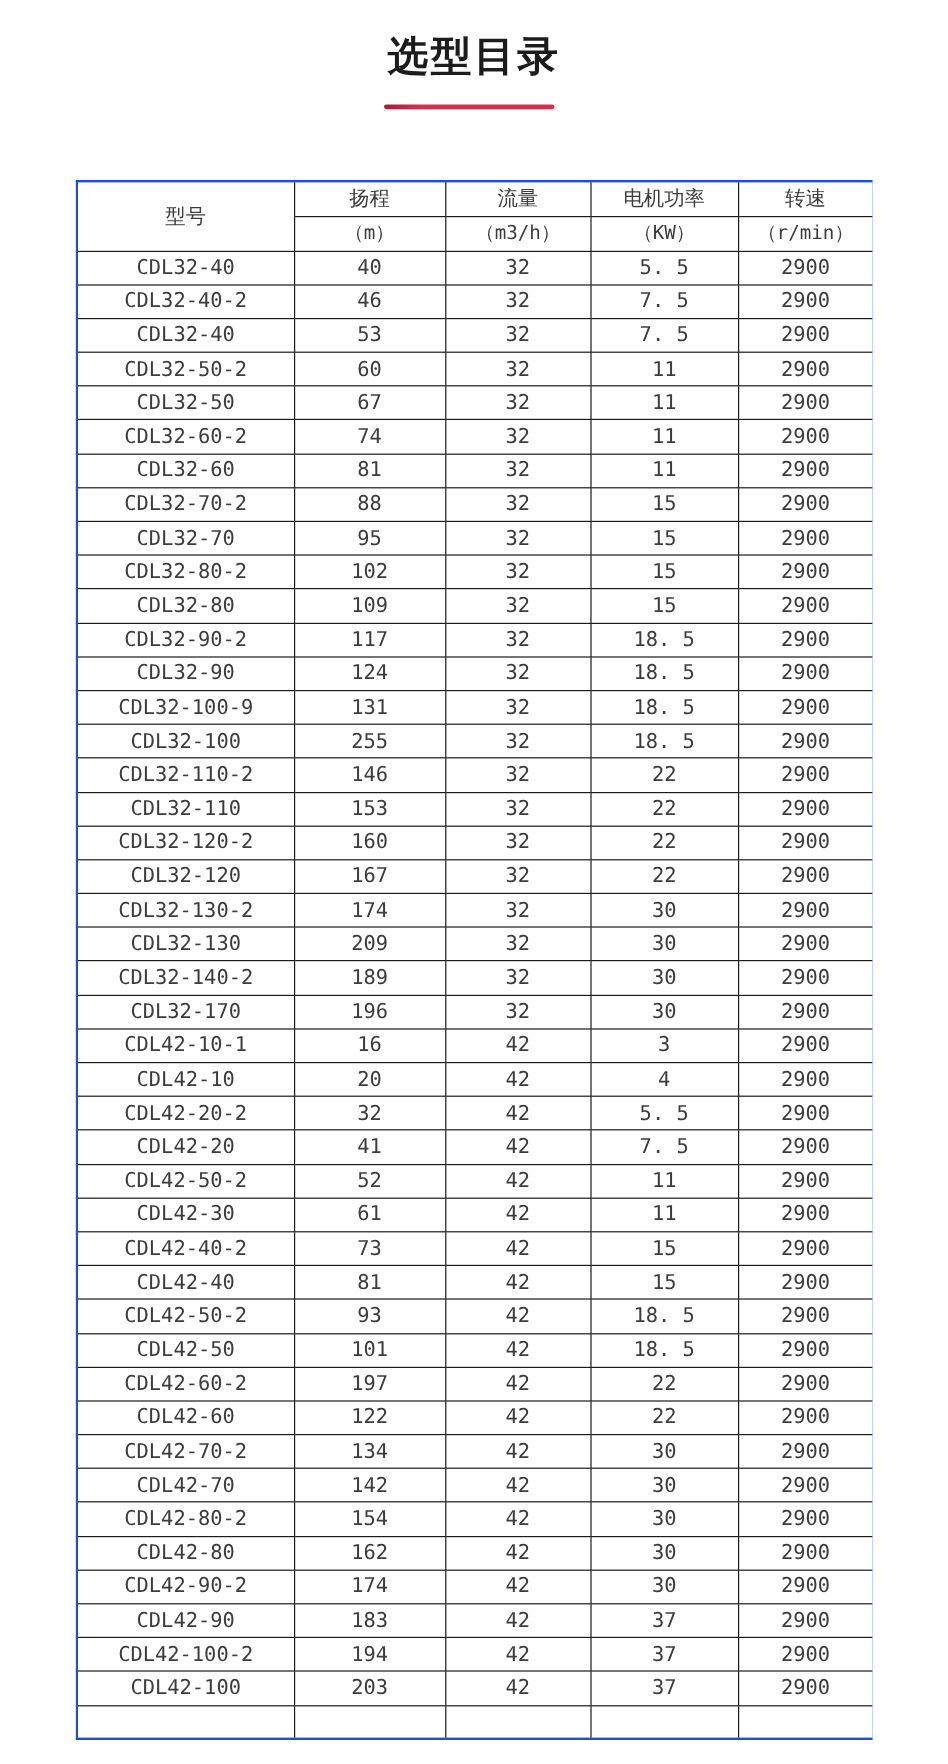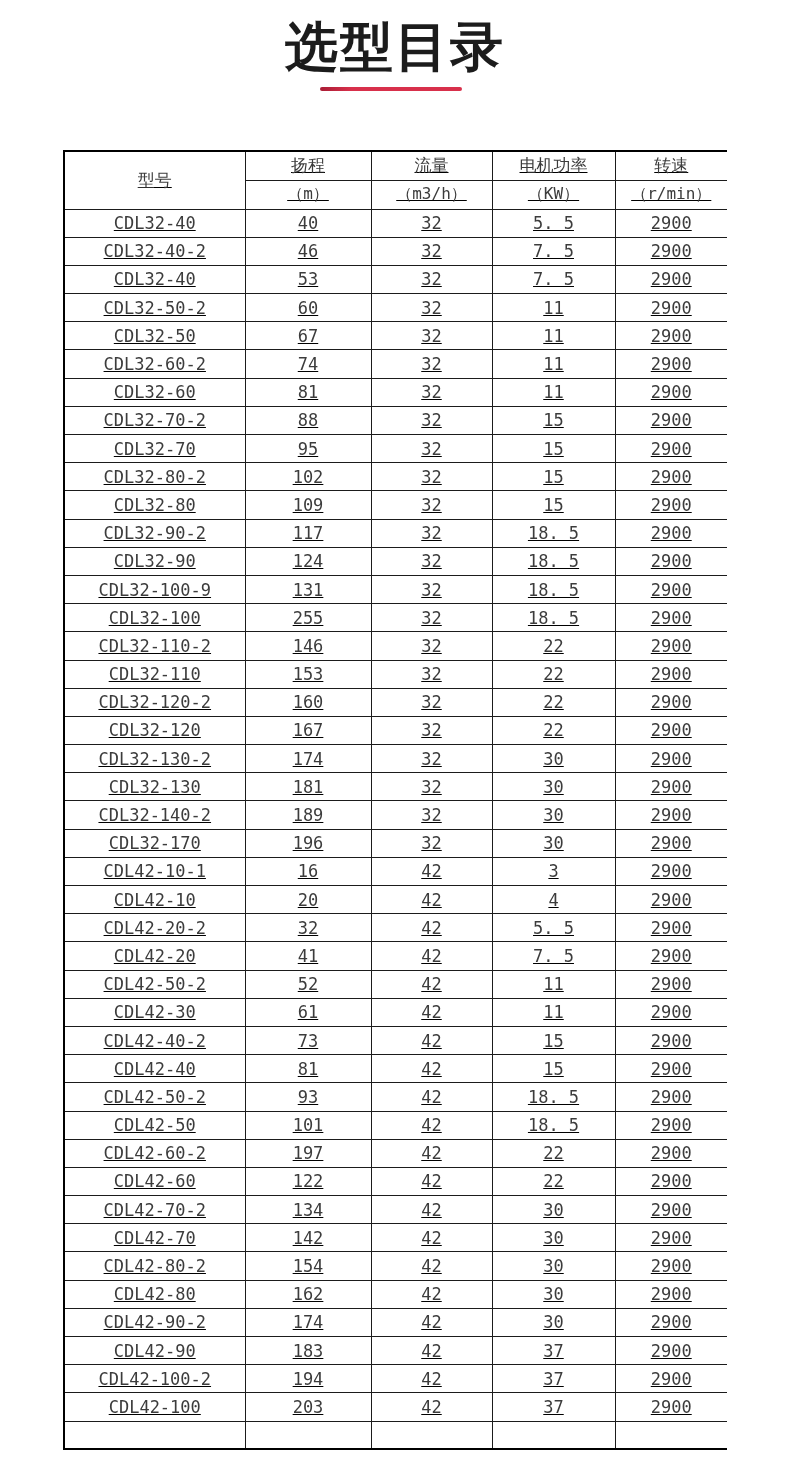--- a/index.html
+++ b/index.html
@@ -9,21 +9,21 @@
     overflow: hidden;
     font-family: "DejaVu Sans", "Liberation Sans", sans-serif;
   }
   .page { position: relative; width: 790px; height: 1470px; background: #fff; }
 
   .title {
     position: absolute;
     top: 20px; left: 0;
     width: 790px;
     text-align: center;
-    font-size: 53px;
+    font-size: 34px;
     line-height: 54px;
     font-weight: 700;
     color: #1c1c1c;
     letter-spacing: 2px;
   }
   .underline {
     position: absolute;
     top: 87px; left: 320px;
     width: 142px; height: 4px;
     border-radius: 2px;
@@ -33,22 +33,21 @@
   .table-wrap {
     position: absolute;
     top: 150px; left: 63px;
     width: 664px; height: 1320px;
     overflow: hidden;
   }
   table.catalog {
     width: 664px;
     border-collapse: collapse;
     table-layout: fixed;
-    border: 2px solid #000000;
-    text-decoration: underline;
+    border: 2px solid #1d4ed8;
   }
   .catalog th, .catalog td {
     border: 1px solid #1b1b1b;
     text-align: center;
     vertical-align: middle;
     color: #3c3c3c;
     font-weight: 400;
     overflow: hidden;
     white-space: nowrap;
   }
@@ -249,21 +248,21 @@
           <tr>
             <td>CDL32-130-2</td>
             <td>174</td>
             <td>32</td>
             <td>30</td>
             <td>2900</td>
           </tr>
 
           <tr>
             <td>CDL32-130</td>
-            <td>181</td>
+            <td>209</td>
             <td>32</td>
             <td>30</td>
             <td>2900</td>
           </tr>
 
           <tr>
             <td>CDL32-140-2</td>
             <td>189</td>
             <td>32</td>
             <td>30</td>

